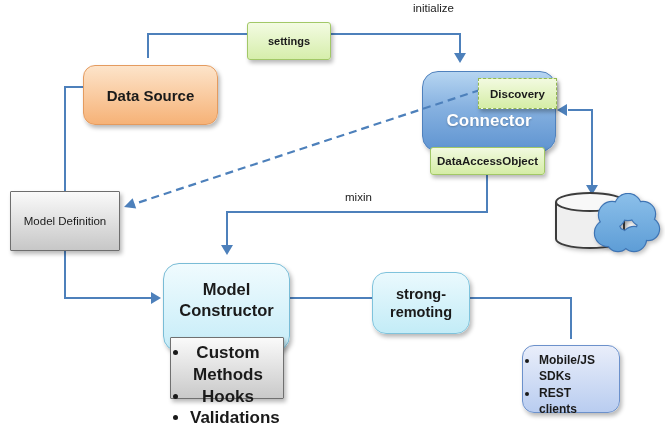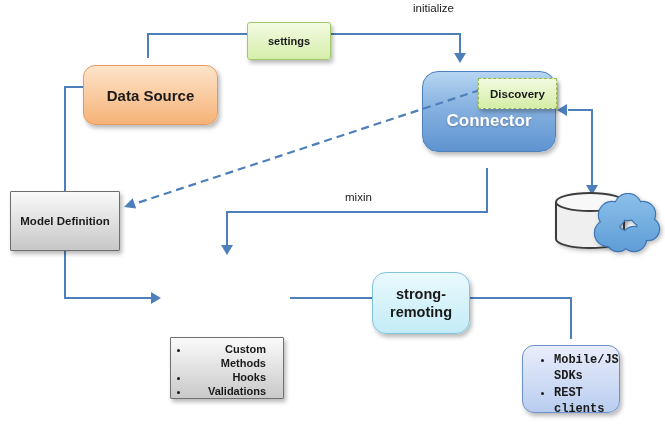--- a/index.html
+++ b/index.html
@@ -21,37 +21,37 @@
     color:#fff;font-size:17px;font-weight:700;text-shadow:0 1px 2px rgba(0,0,0,0.25);
     padding-top:18px;z-index:2;}
   .n-discovery{left:478px;top:71px;width:79px;height:31px;border-radius:0;
     background:linear-gradient(180deg,#f2fae0,#d5eda6);border:1.6px dashed #93b753;
     font-size:11.5px;font-weight:600;z-index:4;}
   .n-dao{left:430px;top:140px;width:115px;height:28px;border-radius:3px;
     background:linear-gradient(180deg,#f2fae0,#d5eda6);border:1px solid #a2c867;
     font-size:11.5px;font-weight:600;z-index:4;}
   .n-modeldef{left:10px;top:184px;width:110px;height:60px;border-radius:1px;
     background:linear-gradient(180deg,#fafafa,#c7c7c7);border:1px solid #6e6e6e;
-    font-size:11.5px;font-weight:700;z-index:2;}
+    font-size:11.5px;font-weight:400;z-index:2;}
   .n-mc{left:163px;top:256px;width:127px;height:89px;border-radius:16px;
     background:linear-gradient(180deg,#f0fbfe,#c5ecf8);border:1.5px solid #79bcd6;
     font-size:16.5px;font-weight:600;line-height:1.3;align-items:flex-start;padding-top:15px;z-index:4;}
   .n-features{left:170px;top:330px;width:114px;height:62px;border-radius:1px;
     background:linear-gradient(180deg,#fafafa,#c9c9c9);border:1px solid #707070;
     align-items:flex-start;justify-content:flex-start;z-index:5;}
   .n-strong{left:372px;top:265px;width:98px;height:62px;border-radius:14px;
     background:linear-gradient(180deg,#eaf9fd,#c3ecf7);border:1.5px solid #7fc3dc;
     font-size:14.5px;font-weight:600;line-height:1.25;z-index:4;}
   .n-clients{left:522px;top:338px;width:98px;height:68px;border-radius:12px;
     background:linear-gradient(180deg,#e9eefa,#b9cdf0);border:1.5px solid #6c91cb;
     align-items:flex-start;justify-content:flex-start;z-index:4;}
 
   .n-features ul{margin:0;padding:4px 0 0 19px;list-style:disc;}
-  .n-features li{width:76px;font-size:11px;font-weight:600;line-height:1.28;text-align:right;}
-  .n-clients ul{margin:0;padding:7px 0 0 31px;list-style:disc;font-family:Liberation Mono, monospace;}
+  .n-features li{width:76px;font-size:17px;font-weight:600;line-height:1.28;text-align:center;}
+  .n-clients ul{margin:0;padding:7px 0 0 16px;list-style:disc;}
   .n-clients li{width:60px;font-size:12px;font-weight:600;line-height:1.3;text-align:left;margin-bottom:2px;}
 
   .lbl-initialize{left:372px;top:2px;padding-left:41px;}
   .lbl-mixin{left:345px;top:191px;}
 
   .icon-db{left:552px;top:190px;z-index:4;}
   .icon-cloud{left:590px;top:193px;z-index:5;}
   svg.lines{z-index:1;}
   svg.dashed{z-index:3;}
   .icon-svg{position:absolute;filter:drop-shadow(2px 2px 2px rgba(0,0,0,0.25));}
@@ -96,20 +96,26 @@
   <div class="lbl lbl-mixin">mixin</div>
 
   <svg class="layer dashed" width="665" height="428">
     <line x1="480" y1="90" x2="128" y2="206" stroke="#4d80bb" stroke-width="2.2" stroke-dasharray="8 5"></line>
     <polygon points="0,0 -11,-5.5 -11,5.5" transform="translate(124,207) rotate(161)" fill="#4d80bb"></polygon>
   </svg>
 
   <div class="node n-discovery">
     <span>Discovery</span>
   </div>
+  <div class="node n-dao">
+    <span>DataAccessObject</span>
+  </div>
+  <div class="node n-mc">
+    <span>Model Constructor</span>
+  </div>
   <div class="node n-features">
     <ul>
       <li>Custom Methods</li>
       <li>Hooks</li>
       <li>Validations</li>
     </ul>
   </div>
   <div class="node n-strong">
     <span>strong-remoting</span>
   </div>

